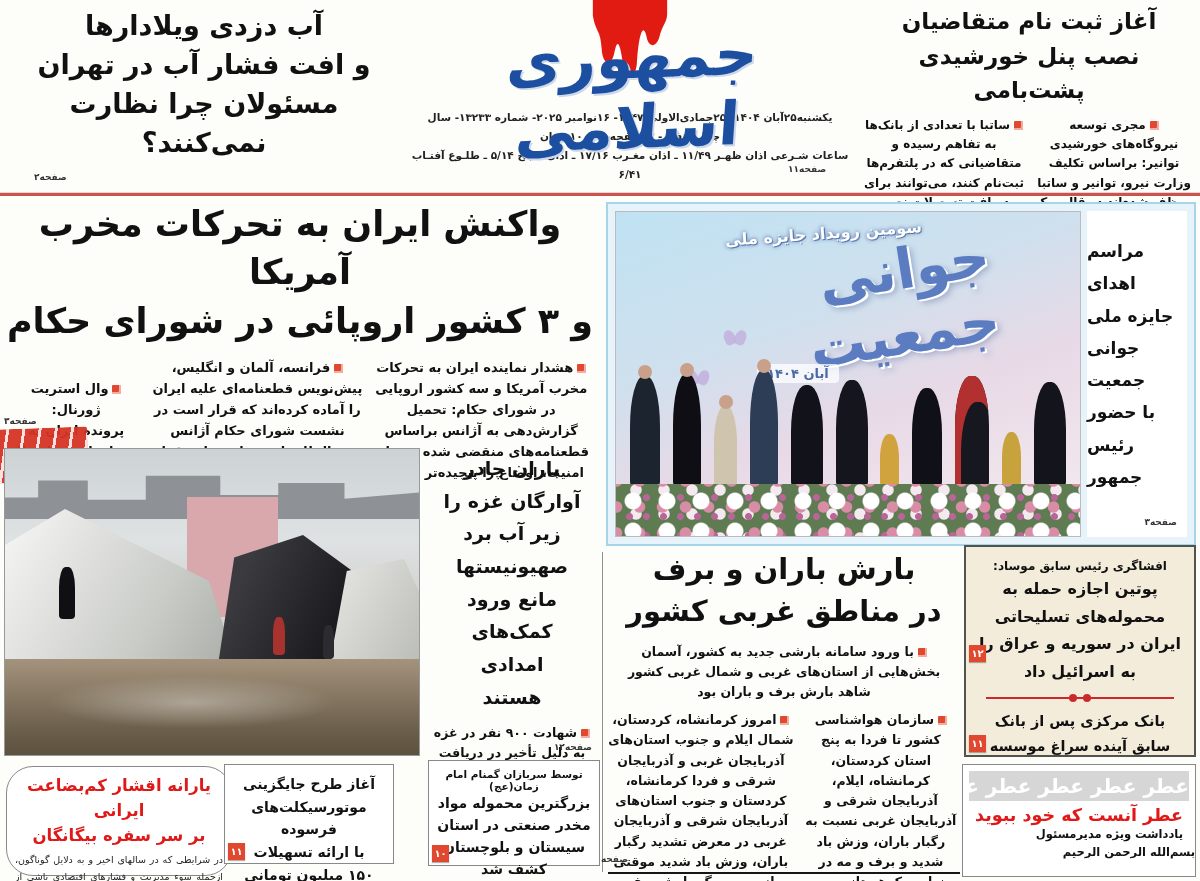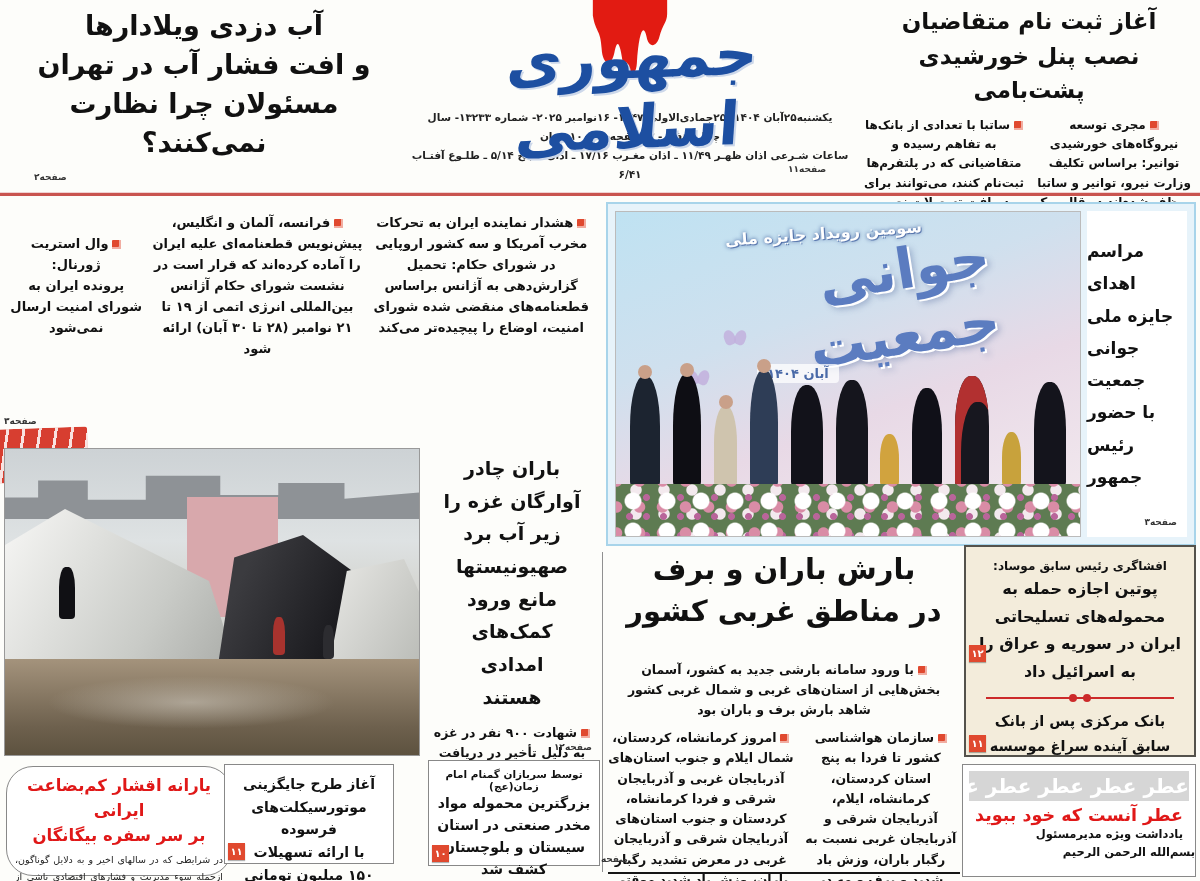--- a/index.html
+++ b/index.html
@@ -96,21 +96,21 @@
   .gz-fig{position:absolute;border-radius:40% 40% 4px 4px;}
   
   .gz-cap{left:424px;top:448px;width:176px;height:308px;}
   .gz-title{font-size:19px;line-height:1.72;font-weight:bold;text-align:center;margin-top:4px;}
   .gz-item{font-size:12.5px;line-height:1.6;font-weight:bold;text-align:center;margin-top:10px;padding:0 4px;}
   .gz-page{position:absolute;right:8px;bottom:4px;}
   .vrule{left:602px;top:552px;width:1px;height:320px;background:#909090;}
   
   .wx{left:608px;top:548px;width:352px;height:326px;}
   .wx-title{font-size:29px;line-height:1.45;font-weight:bold;text-align:center;letter-spacing:-.5px;}
-  .wx-intro{font-size:12.5px;line-height:1.6;font-weight:bold;text-align:center;margin-top:28px;padding:0 4px;}
+  .wx-intro{font-size:12.5px;line-height:1.6;font-weight:bold;text-align:center;margin-top:10px;padding:0 4px;}
   .wx-cols{display:flex;direction:rtl;gap:8px;margin-top:8px;}
   .wx-col{font-size:12.5px;line-height:1.62;font-weight:bold;text-align:center;}
   .wx-rule{position:absolute;left:0;bottom:0;width:100%;height:2px;background:#161616;}
   
   .bg-box{left:964px;top:545px;width:232px;height:212px;background:#f3ecdb;border:2px solid #54524c;
           box-sizing:border-box;}
   .bg-kicker{font-size:12px;font-weight:bold;text-align:center;margin-top:12px;}
   .bg-title1{font-size:16px;line-height:1.72;font-weight:bold;text-align:center;padding:2px 10px 0;}
   .bg-sep{position:relative;height:2px;background:#cc2a2a;margin:12px 20px 10px;}
   .bg-sep::before,.bg-sep::after{content:'';position:absolute;top:-3px;width:8px;height:8px;
@@ -168,20 +168,22 @@
       <div class="tr-col" style="width:50%">
         <span class="bullet"></span><span>ساتبا با تعدادی از بانک‌ها به تفاهم رسیده و متقاضیانی که در پلتفرم‌ها ثبت‌نام کنند، می‌توانند برای دریافت تسهیلات نصب نیروگاه خورشیدی معرفی شوند</span>
       </div>
     </div>
     <span class="pagemark tr-page">صفحه۱۱</span>
   </div>
 
   <div class="abs red-rule"></div>
 
   <div class="abs main-art">
+    <div class="main-title preline">واکنش ایران به تحرکات مخرب آمریکا
+و ۳ کشور اروپائی در شورای حکام</div>
     <div class="main-cols">
       <div class="main-col" style="width:39%">
         <span class="bullet"></span><span>هشدار نماینده ایران به تحرکات مخرب آمریکا و سه کشور اروپایی در شورای حکام: تحمیل گزارش‌دهی به آژانس براساس قطعنامه‌های منقضی شده شورای امنیت، اوضاع را پیچیده‌تر می‌کند</span>
       </div>
       <div class="main-col" style="width:37%">
         <span class="bullet"></span><span>فرانسه، آلمان و انگلیس، پیش‌نویس قطعنامه‌ای علیه ایران را آماده کرده‌اند که قرار است در نشست شورای حکام آژانس بین‌المللی انرژی اتمی از ۱۹ تا ۲۱ نوامبر (۲۸ تا ۳۰ آبان) ارائه شود</span>
       </div>
       <div class="main-col preline" style="width:24%">
         <span class="bullet"></span><span class="preline">وال استریت ژورنال:
 پرونده ایران به

